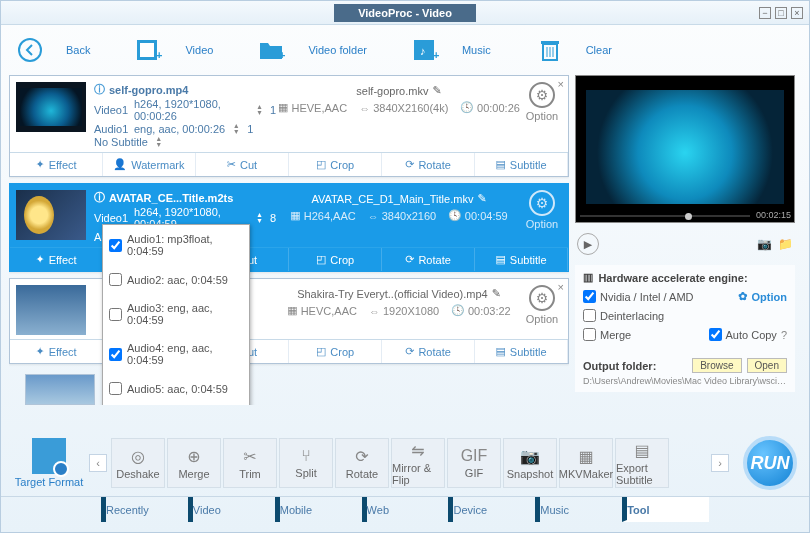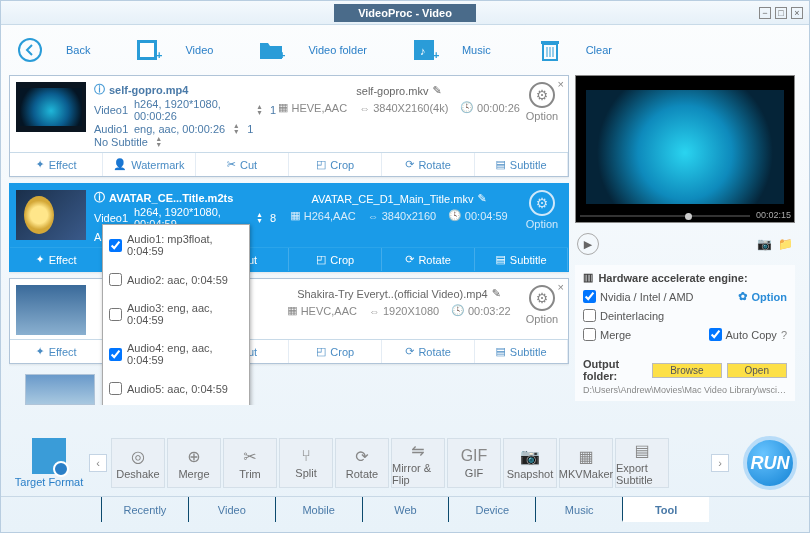--- a/index.html
+++ b/index.html
@@ -59,34 +59,34 @@
 .play{width:22px;height:22px;border:1px solid #aaa;border-radius:50%;display:flex;align-items:center;justify-content:center;color:#666;cursor:pointer}
 .preview-ctrl .sp{flex:1}
 .cam-ico{color:#888;font-size:12px;cursor:pointer}
 .panel{background:#fafcfe;padding:6px 8px;font-size:10px;color:#555}
 .hw-title{font-weight:bold;color:#444;margin-bottom:6px;display:flex;align-items:center;gap:5px}
 .chk-row{display:flex;justify-content:space-between;align-items:center;margin-bottom:6px}
 .chk{display:flex;align-items:center;gap:4px}
 .opt-btn{color:#2a8cd8;font-weight:bold;display:flex;align-items:center;gap:4px;cursor:pointer}
 .of{display:flex;align-items:center;gap:5px;margin-top:17px}
 .of-label{font-weight:bold;color:#444}
-.of .b{border:1px solid #bbb;padding:1px 17px;background:#fde047;font-size:10px;cursor:pointer}
+.of .b{border:1px solid #bbb;padding:1px 7px;background:#fef9c3;font-size:10px;cursor:pointer}
 .of-path{font-size:9px;color:#888;margin-top:3px;white-space:nowrap;overflow:hidden;text-overflow:ellipsis}
 .bottom{position:absolute;left:0;right:0;bottom:0;height:102px}
 .toolbox-row{display:flex;align-items:center;padding:0 12px;height:66px;gap:4px}
 .target-fmt{width:72px;text-align:center;color:#2a7fc7;font-size:10px}
 .target-fmt .ic{width:34px;height:36px;margin:0 auto 2px;background:#3a9cd8;position:relative}
 .target-fmt .ic::after{content:"";position:absolute;right:-3px;bottom:-3px;width:12px;height:12px;border-radius:50%;background:#2a7fc7;border:2px solid #fff}
 .arrow{width:18px;height:18px;border:1px solid #c4d4e4;display:flex;align-items:center;justify-content:center;color:#888;cursor:pointer;background:#fff}
 .toolbox{flex:1;display:flex;gap:2px;overflow:hidden}
 .tb{width:54px;height:50px;background:#eaf0f6;border:1px solid #d4dfe8;display:flex;flex-direction:column;align-items:center;justify-content:center;gap:2px;color:#666;font-size:9px;cursor:pointer}
 .tb .ti{font-size:16px;color:#888}
 .run{width:54px;height:54px;border-radius:50%;background:radial-gradient(circle at 35% 30%,#68c4ff,#1282d4);display:flex;align-items:center;justify-content:center;color:#fff;font-weight:bold;font-size:18px;font-style:italic;border:4px solid #b8dcf8;margin-left:10px;cursor:pointer}
 .tabs-row{display:flex;border-top:1px solid #c8d8e6;height:26px;padding:0 100px 0 100px}
-.tab{flex:1;text-align:center;line-height:26px;color:#4a7aa8;font-size:11px;cursor:pointer;border-left:1px solid #0c4a6e}
+.tab{flex:1;text-align:left;line-height:26px;color:#4a7aa8;font-size:11px;cursor:pointer;border-left:5px solid #0c4a6e}
 .tab.on{background:#fff;font-weight:bold;border-bottom:2px solid #fff}
 svg{display:block}
 .extra-thumb{width:70px;height:40px;background:linear-gradient(#6a9aca,#a8c8e0);margin:4px 0 0 16px;border:1px solid #b0c4d8}
 </style>
 </head>
 <body>
 
 <div class="title-bar">
   <div class="title-tab">VideoProc - Video</div>
   <div class="right">

